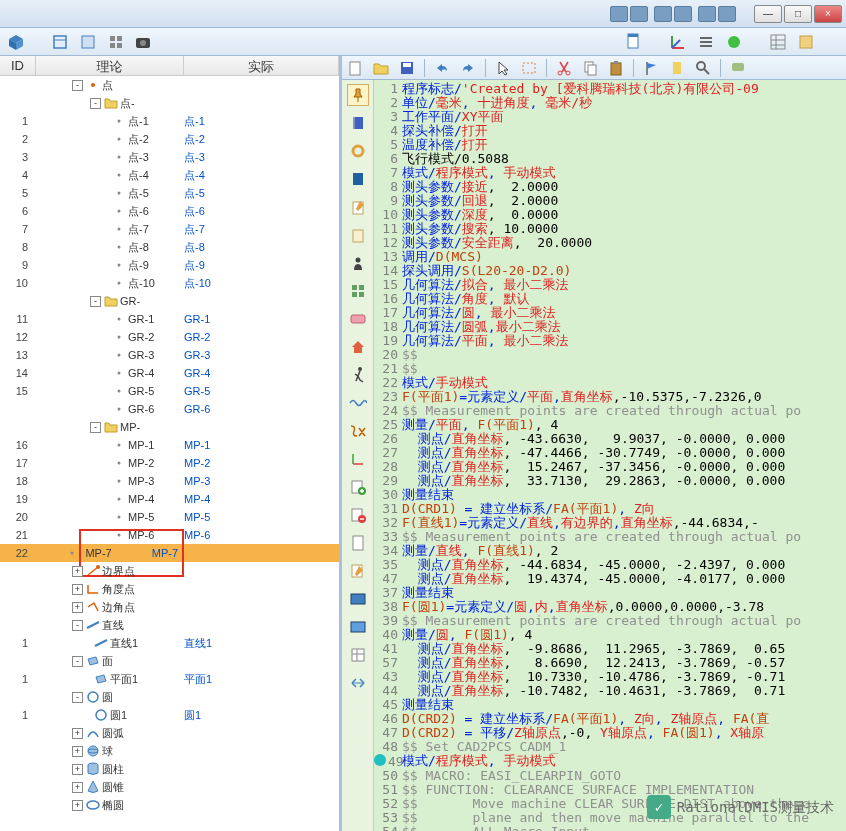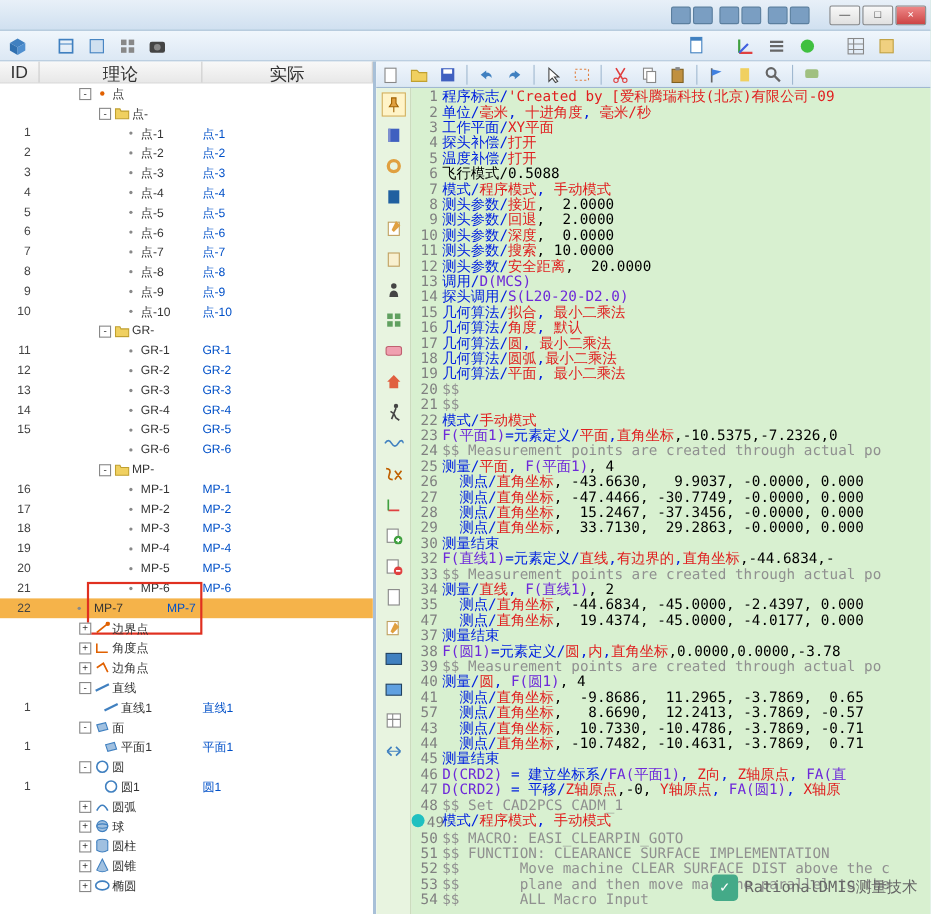--- a/index.html
+++ b/index.html
@@ -9,21 +9,21 @@
 .titlebar .ico { width: 18px; height: 16px; background: #7a9ec2; border: 1px solid #5a7e9e; border-radius: 2px; display: inline-block; }
 .winbtns { display: flex; gap: 2px; margin-left: 12px; }
 .winbtn { width: 28px; height: 18px; background: linear-gradient(#f8f8f8, #e0e0e0); border: 1px solid #888; border-radius: 2px; display: flex; align-items: center; justify-content: center; font-size: 10px; }
 .winbtn.close { background: linear-gradient(#e88, #c44); color: #fff; }
 .toolbar1 { height: 28px; background: linear-gradient(#f0f6fc, #dce8f4); border-bottom: 1px solid #a0b8d0; display: flex; align-items: center; padding: 0 6px; }
 .toolbar1 .tgrp { display: flex; gap: 8px; margin-right: 24px; }
 .toolbar1 .tico { width: 20px; height: 20px; display: flex; align-items: center; justify-content: center; }
 .splitter-main { display: flex; height: 775px; }
 .left-panel { width: 342px; background: #fff; border-right: 3px solid #a8c0d8; display: flex; flex-direction: column; }
 .right-panel { flex: 1; background: #fff; display: flex; flex-direction: column; }
-.tree-header { display: flex; height: 20px; background: linear-gradient(#f8f8f8, #e8e8e8); border-bottom: 1px solid #ccc; font-size: 16px; }
+.tree-header { display: flex; height: 20px; background: linear-gradient(#f8f8f8, #e8e8e8); border-bottom: 1px solid #ccc; font-size: 13px; }
 .tree-header .col { padding: 2px 6px; border-right: 1px solid #ccc; text-align: center; }
 .tree-header .col-id { width: 36px; }
 .tree-header .col-li { width: 148px; }
 .tree-header .col-sh { flex: 1; }
 .tree-body { flex: 1; overflow: auto; background: #fff; font-size: 11px; }
 .tree-row { display: flex; height: 18px; align-items: center; white-space: nowrap; }
 .tree-row.sel { background: #f5b34a; }
 .tree-row.sel .highlight-box { border: 2px solid #e03020; padding: 16px 4px; display: inline-flex; gap: 40px; }
 .tc-id { width: 36px; text-align: right; padding-right: 8px; color: #444; }
 .tc-li { width: 148px; display: flex; align-items: center; }
@@ -39,21 +39,21 @@
 .code-area { flex: 1; display: flex; overflow: hidden; }
 .code-gutter { width: 32px; background: #e8f4e0; border-right: 1px solid #c0d0b0; display: flex; flex-direction: column; align-items: center; padding-top: 4px; gap: 6px; }
 .gut-ico { width: 22px; height: 22px; display: flex; align-items: center; justify-content: center; border: 1px solid transparent; cursor: pointer; }
 .gut-ico.active { background: #fff4c8; border: 1px solid #d0b060; }
 .code-lines { flex: 1; background: #d8f0d0; font-family: "SimSun", Consolas, monospace; font-size: 13px; line-height: 14px; overflow: hidden; position: relative; padding-top: 2px; }
 .cline { display: flex; white-space: pre; }
 .cnum { width: 28px; text-align: right; color: #808080; padding-right: 4px; flex-shrink: 0; }
 .ctxt { flex: 1; }
 .c-blue { color: #0020e0; }
 .c-red { color: #e02020; }
-.c-dgreen { color: #6d28d9; }
+.c-dgreen { color: #c2410c; }
 .c-mag { color: #000000; }
 .c-gray { color: #909090; }
 .c-black { color: #000; }
 .bp { width: 12px; height: 12px; background: #20c0c0; border-radius: 50%; display: inline-block; margin-right: 2px; }
 .watermark { position: absolute; bottom: 12px; right: 12px; display: flex; align-items: center; gap: 6px; color: #666; font-size: 14px; }
 .watermark .wm-ico { width: 24px; height: 24px; background: #4a8; border-radius: 4px; display: flex; align-items: center; justify-content: center; color: #fff; }
 svg { display: block; }
 .tree-body::-webkit-scrollbar, .code-lines::-webkit-scrollbar { width: 16px; height: 16px; }
 .tree-body::-webkit-scrollbar-track { background: #e8e8e8; }
 .tree-body::-webkit-scrollbar-thumb { background: #c0c0c0; border: 1px solid #a0a0a0; }
@@ -968,20 +968,21 @@
           <div class="cline"><span class="cnum">21</span><span class="ctxt"><span class="c-gray">$$</span></span></div>
           <div class="cline"><span class="cnum">22</span><span class="ctxt"><span class="c-blue">模式/</span><span class="c-red">手动模式</span></span></div>
           <div class="cline"><span class="cnum">23</span><span class="ctxt"><span class="c-dgreen">F(平面1)</span><span class="c-blue">=</span><span class="c-blue">元素定义/</span><span class="c-red">平面</span><span class="c-blue">,</span><span class="c-red">直角坐标</span><span class="c-black">,-10.5375,-7.2326,0</span></span></div>
           <div class="cline"><span class="cnum">24</span><span class="ctxt"><span class="c-gray">$$ Measurement points are created through actual po</span></span></div>
           <div class="cline"><span class="cnum">25</span><span class="ctxt"><span class="c-blue">测量/</span><span class="c-red">平面</span><span class="c-blue">, </span><span class="c-dgreen">F(平面1)</span><span class="c-black">, 4</span></span></div>
           <div class="cline"><span class="cnum">26</span><span class="ctxt"><span class="c-blue">  测点/</span><span class="c-red">直角坐标</span><span class="c-black">, -43.6630,   9.9037, -0.0000, 0.000</span></span></div>
           <div class="cline"><span class="cnum">27</span><span class="ctxt"><span class="c-blue">  测点/</span><span class="c-red">直角坐标</span><span class="c-black">, -47.4466, -30.7749, -0.0000, 0.000</span></span></div>
           <div class="cline"><span class="cnum">28</span><span class="ctxt"><span class="c-blue">  测点/</span><span class="c-red">直角坐标</span><span class="c-black">,  15.2467, -37.3456, -0.0000, 0.000</span></span></div>
           <div class="cline"><span class="cnum">29</span><span class="ctxt"><span class="c-blue">  测点/</span><span class="c-red">直角坐标</span><span class="c-black">,  33.7130,  29.2863, -0.0000, 0.000</span></span></div>
           <div class="cline"><span class="cnum">30</span><span class="ctxt"><span class="c-blue">测量结束</span></span></div>
+          <div class="cline"><span class="cnum">31</span><span class="ctxt"><span class="c-dgreen">D(CRD1)</span><span class="c-blue"> = </span><span class="c-blue">建立坐标系/</span><span class="c-dgreen">FA(平面1)</span><span class="c-blue">, </span><span class="c-red">Z向</span></span></div>
           <div class="cline"><span class="cnum">32</span><span class="ctxt"><span class="c-dgreen">F(直线1)</span><span class="c-blue">=</span><span class="c-blue">元素定义/</span><span class="c-red">直线</span><span class="c-blue">,</span><span class="c-red">有边界的</span><span class="c-blue">,</span><span class="c-red">直角坐标</span><span class="c-black">,-44.6834,-</span></span></div>
           <div class="cline"><span class="cnum">33</span><span class="ctxt"><span class="c-gray">$$ Measurement points are created through actual po</span></span></div>
           <div class="cline"><span class="cnum">34</span><span class="ctxt"><span class="c-blue">测量/</span><span class="c-red">直线</span><span class="c-blue">, </span><span class="c-dgreen">F(直线1)</span><span class="c-black">, 2</span></span></div>
           <div class="cline"><span class="cnum">35</span><span class="ctxt"><span class="c-blue">  测点/</span><span class="c-red">直角坐标</span><span class="c-black">, -44.6834, -45.0000, -2.4397, 0.000</span></span></div>
           <div class="cline"><span class="cnum">47</span><span class="ctxt"><span class="c-blue">  测点/</span><span class="c-red">直角坐标</span><span class="c-black">,  19.4374, -45.0000, -4.0177, 0.000</span></span></div>
           <div class="cline"><span class="cnum">37</span><span class="ctxt"><span class="c-blue">测量结束</span></span></div>
           <div class="cline"><span class="cnum">38</span><span class="ctxt"><span class="c-dgreen">F(圆1)</span><span class="c-blue">=</span><span class="c-blue">元素定义/</span><span class="c-red">圆</span><span class="c-blue">,</span><span class="c-red">内</span><span class="c-blue">,</span><span class="c-red">直角坐标</span><span class="c-black">,0.0000,0.0000,-3.78</span></span></div>
           <div class="cline"><span class="cnum">39</span><span class="ctxt"><span class="c-gray">$$ Measurement points are created through actual po</span></span></div>
           <div class="cline"><span class="cnum">40</span><span class="ctxt"><span class="c-blue">测量/</span><span class="c-red">圆</span><span class="c-blue">, </span><span class="c-dgreen">F(圆1)</span><span class="c-black">, 4</span></span></div>
           <div class="cline"><span class="cnum">41</span><span class="ctxt"><span class="c-blue">  测点/</span><span class="c-red">直角坐标</span><span class="c-black">,  -9.8686,  11.2965, -3.7869,  0.65</span></span></div>

